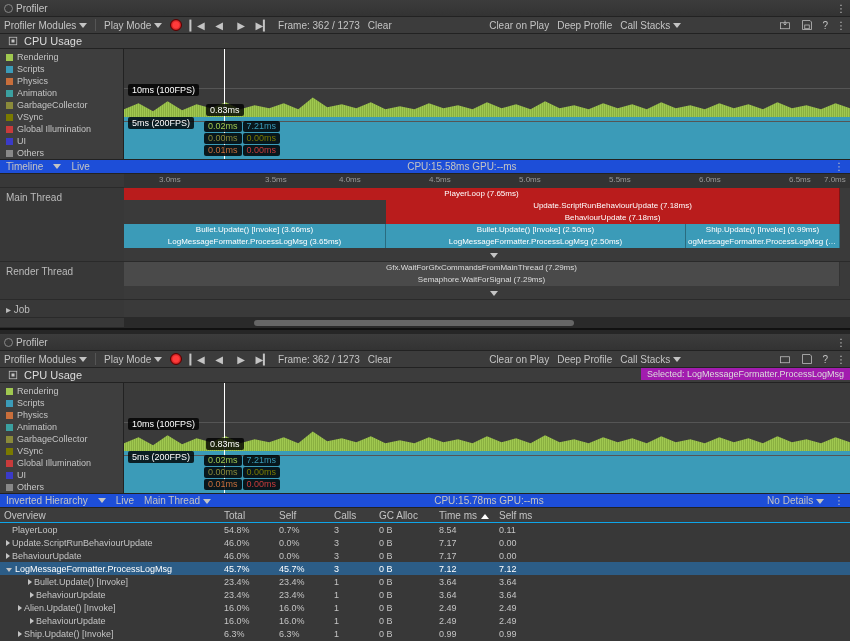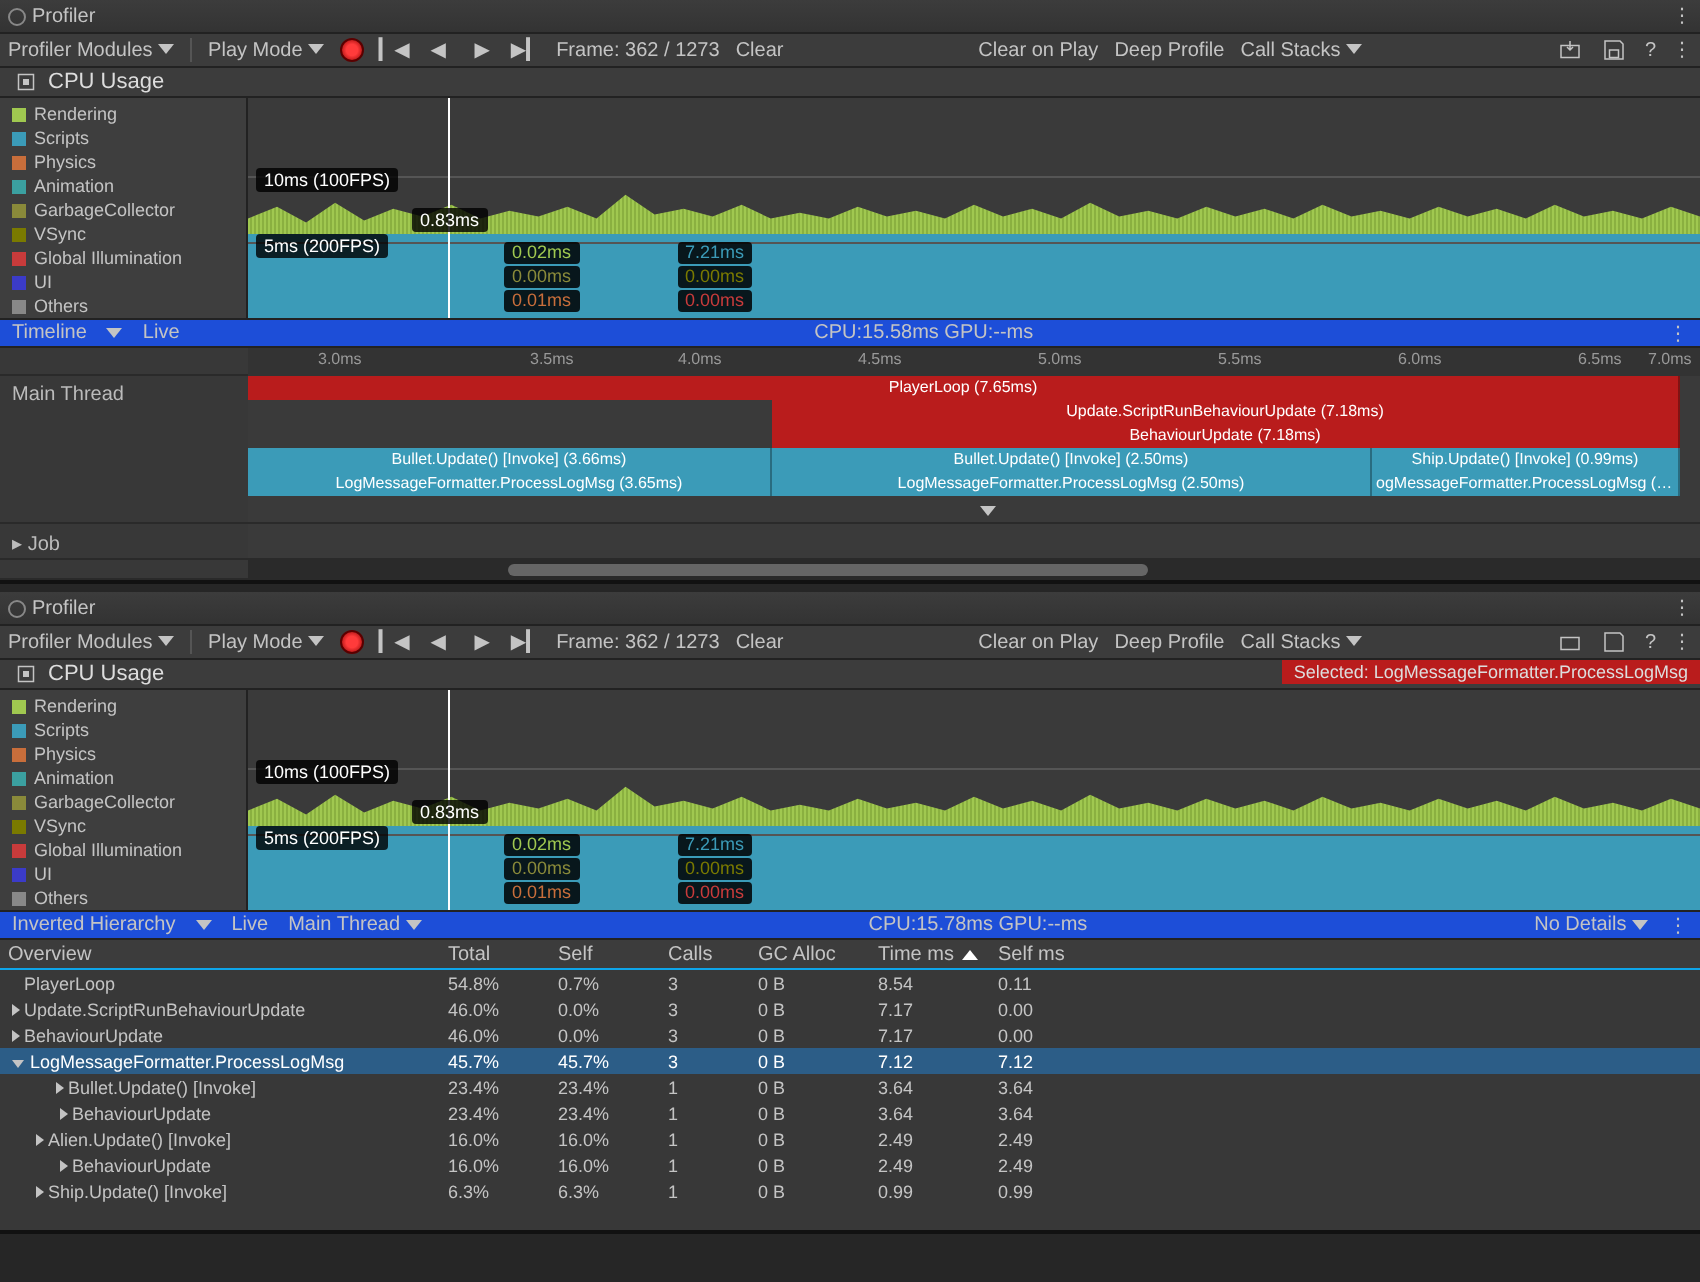--- a/index.html
+++ b/index.html
@@ -18,21 +18,21 @@
   .chart-header .title { font-size: 11px; color: #ddd; }
   .chart-row { display: flex; height: 110px; }
   .sidebar { width: 124px; background: #3e3e3e; border-right: 1px solid #222; padding: 2px 0; }
   .sidebar-item { display: flex; align-items: center; gap: 4px; padding: 1px 6px; font-size: 9px; }
   .sq { width: 7px; height: 7px; display: inline-block; }
   .chart-area { flex: 1; position: relative; background: #3a3a3a; overflow: hidden; }
   .chart-line { position: absolute; left: 0; right: 0; height: 1px; background: #555; }
   .chart-label { position: absolute; left: 4px; background: rgba(0,0,0,0.8); color: #fff; font-size: 9px; padding: 1px 4px; border-radius: 2px; }
   .chart-fill { position: absolute; left: 0; right: 0; bottom: 0; }
   .tooltip-box { position: absolute; display: flex; flex-direction: column; gap: 0; font-size: 9px; }
-  .tooltip-box span { background: rgba(0,0,0,0.85); padding: 0 4px; line-height: 11px; border-radius: 2px; margin-bottom: 1px; margin-left: 48px; }
+  .tooltip-box span { background: rgba(0,0,0,0.85); padding: 0 4px; line-height: 11px; border-radius: 2px; margin-bottom: 1px; }
   .cursor-line { position: absolute; top: 0; bottom: 0; width: 1px; background: #fff; }
   .sub-toolbar { height: 15px; background: #1d4ed8; display: flex; align-items: center; padding: 0 6px; gap: 10px; border-top: 1px solid #222; border-bottom: 1px solid #222; font-size: 10px; }
   .timeline-body { background: #383838; }
   .thread-row { display: flex; border-bottom: 1px solid #2a2a2a; }
   .thread-label { width: 124px; background: #383838; padding: 4px 6px; font-size: 10px; color: #bbb; }
   .thread-content { flex: 1; position: relative; background: #3a3a3a; overflow: hidden; }
   .timescale { height: 14px; position: relative; background: #333; }
   .timescale span { position: absolute; top: 1px; font-size: 8px; color: #999; }
   .bar { position: absolute; height: 12px; font-size: 8px; color: #fff; text-align: center; line-height: 12px; overflow: hidden; white-space: nowrap; text-overflow: ellipsis; padding: 0 2px; border-right: 1px solid rgba(0,0,0,0.3); }
   .bar.olive { background: #b91c1c; }
@@ -43,21 +43,21 @@
   .hscroll-thumb { position: absolute; height: 6px; top: 2px; background: #666; border-radius: 3px; }
   .table-header { height: 15px; background: #3c3c3c; display: flex; align-items: center; font-size: 10px; border-bottom: 1px solid #0ea5e9; }
   .col { padding: 0 4px; }
   .table-body { background: #383838; }
   .row { display: flex; align-items: center; height: 13px; font-size: 9px; }
   .row .col { overflow: hidden; white-space: nowrap; }
   .row.sel { background: #2c5d87; color: #fff; }
   .tri-right { display: inline-block; width: 0; height: 0; border-top: 3px solid transparent; border-bottom: 3px solid transparent; border-left: 4px solid #c4c4c4; margin-right: 2px; }
   .tri-dn { display: inline-block; width: 0; height: 0; border-left: 3px solid transparent; border-right: 3px solid transparent; border-top: 4px solid #c4c4c4; margin-right: 3px; }
   .sort-arrow { display: inline-block; width: 0; height: 0; border-left: 4px solid transparent; border-right: 4px solid transparent; border-bottom: 5px solid #fff; margin-left: 4px; }
-  .selected-tag { position: absolute; top: 0; right: 0; background: #b91c1c; color: #ddd; padding: 1px 6px; font-size: 9px; }
+  .selected-tag { position: absolute; top: 0; right: 0; background: #a21caf; color: #ddd; padding: 1px 6px; font-size: 9px; }
   svg.icon { width: 12px; height: 12px; }
   .divider { width: 1px; height: 12px; background: #555; }
   .sq.rendering{background:#a0c850;} .sq.scripts{background:#3b9bb8;} .sq.physics{background:#c86e3b;}
   .sq.animation{background:#3ba0a0;} .sq.gc{background:#8a8a3a;} .sq.vsync{background:#7a7a00;}
   .sq.gi{background:#c83b3b;} .sq.ui{background:#3b3bc8;} .sq.others{background:#888;}
 </style>
 </head>
 <body>
 
 <div class="window">
@@ -213,20 +213,30 @@
           <div class="bar blue" style="left: 262px; width: 300px; top: 36px;">Bullet.Update() [Invoke] (2.50ms)</div>
           <div class="bar blue" style="left: 562px; width: 154px; top: 36px;">Ship.Update() [Invoke] (0.99ms)</div>
           <div class="bar blue" style="left: 0px; width: 262px; top: 48px;">LogMessageFormatter.ProcessLogMsg (3.65ms)</div>
           <div class="bar blue" style="left: 262px; width: 300px; top: 48px;">LogMessageFormatter.ProcessLogMsg (2.50ms)</div>
           <div class="bar blue" style="left: 562px; width: 154px; top: 48px;">ogMessageFormatter.ProcessLogMsg (0.98m</div>
           <div class="scroll-down" style="position: absolute; left: 50%; top: 62px;">
             <span class="tri-down"></span>
           </div>
         </div>
     </div>
+    <div class="thread-row" style="height:38px;">
+      <div class="thread-label">Render Thread</div>
+      <div class="thread-content" id="rendertrack1">
+          <div class="bar dark" style="left: 0px; width: 716px; top: 0px;">Gfx.WaitForGfxCommandsFromMainThread (7.29ms)</div>
+          <div class="bar dark" style="left: 0px; width: 716px; top: 12px;">Semaphore.WaitForSignal (7.29ms)</div>
+          <div class="scroll-down" style="position: absolute; left: 50%; top: 26px;">
+            <span class="tri-down"></span>
+          </div>
+        </div>
+    </div>
     <div class="thread-row" style="height:18px;">
       <div class="thread-label">▸ <span>Job</span></div>
       <div class="thread-content"></div>
     </div>
     <div class="thread-row" style="height:10px;">
       <div class="thread-label"></div>
       <div class="thread-content">
         <div class="hscroll">
             <div class="hscroll-thumb" style="left:130px;width:320px;"></div>
           </div>

